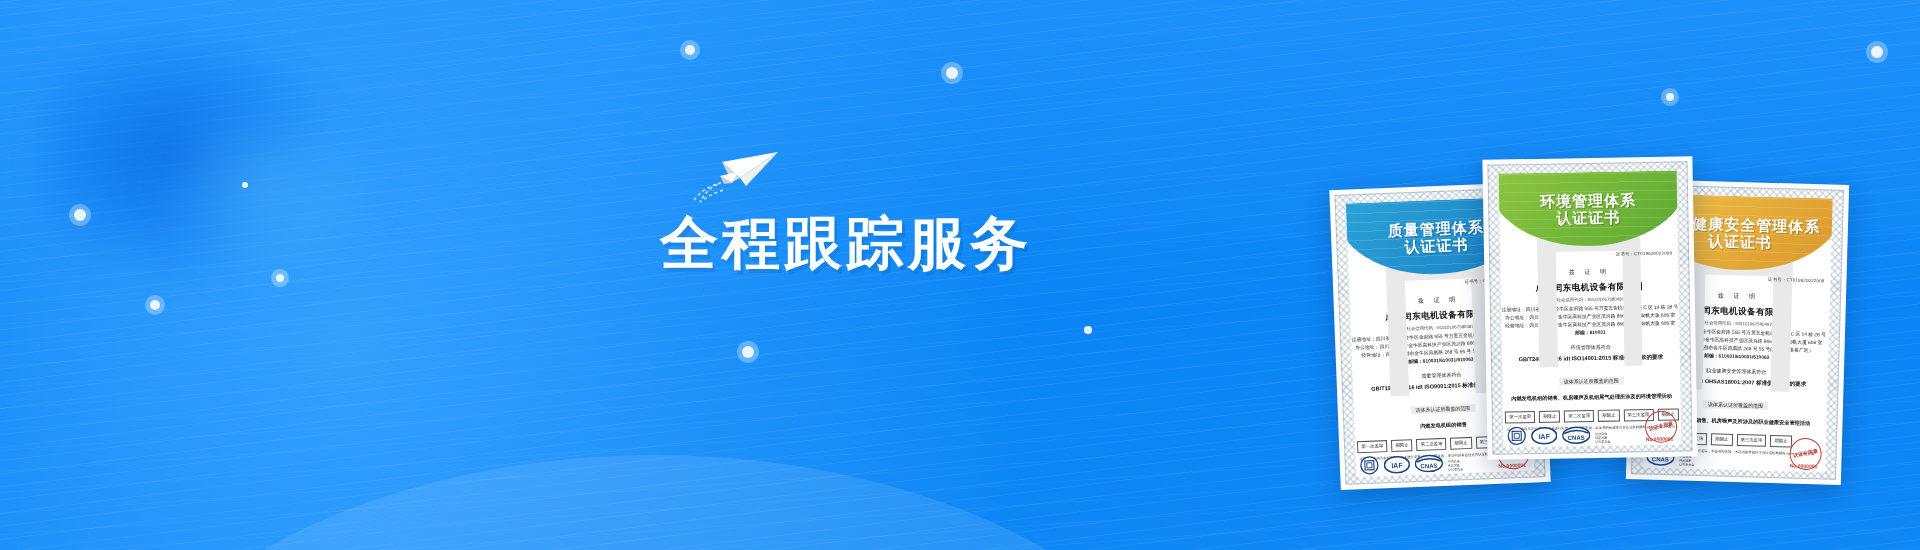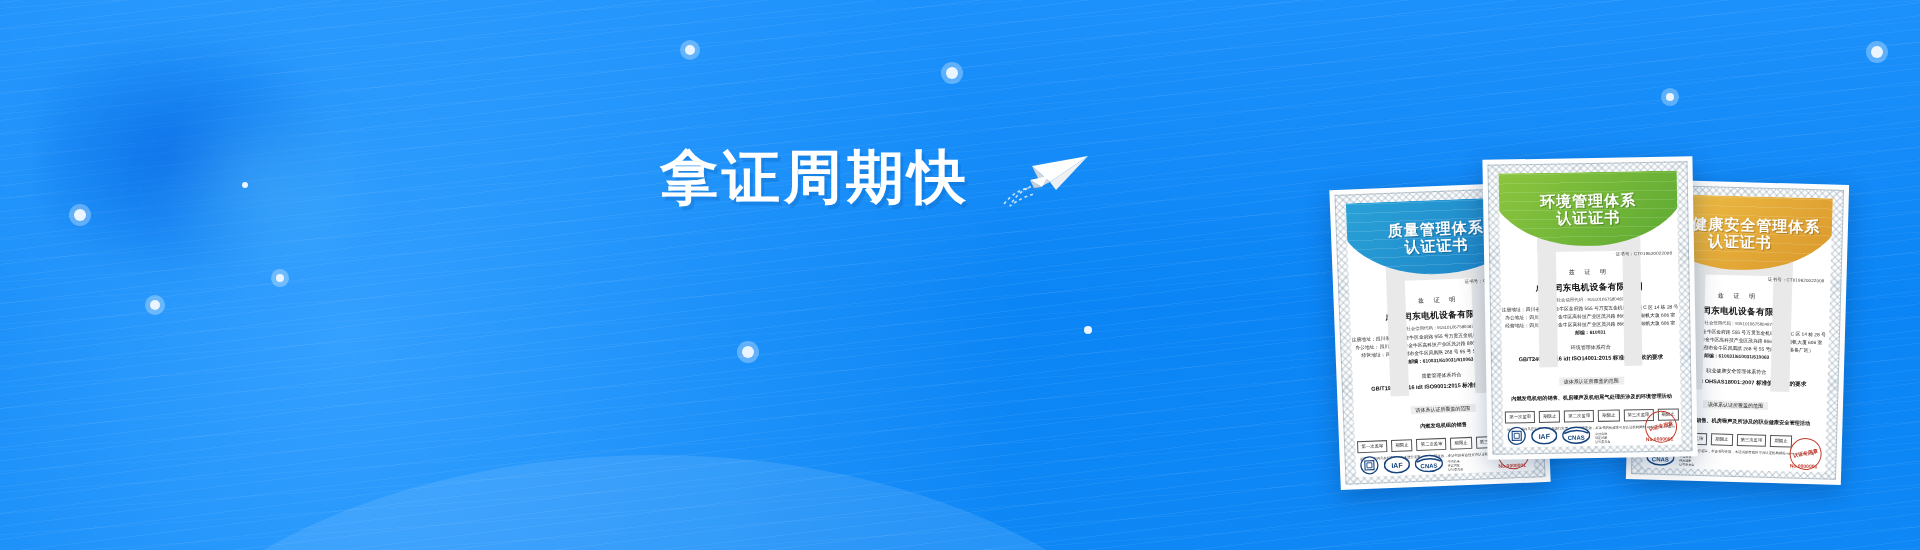--- a/index.html
+++ b/index.html
@@ -163,32 +163,34 @@
       <span class="dot halo" style="left: 685px; top: 45px; width: 10px; height: 10px;"></span>
       <span class="dot halo" style="left: 946px; top: 67px; width: 12px; height: 12px;"></span>
       <span class="dot halo" style="left: 742px; top: 346px; width: 12px; height: 12px;"></span>
       <span class="dot" style="left: 1084px; top: 326px; width: 8px; height: 8px;"></span>
       <span class="dot halo" style="left: 1666px; top: 93px; width: 8px; height: 8px;"></span>
       <span class="dot halo" style="left: 1871px; top: 46px; width: 12px; height: 12px;"></span>
     </div>
 
   <div class="headline">
     <div class="hl-row">
-      <span class="hl-text">拿证周期快</span>
       <span class="plane">
         <svg width="92" height="66" viewBox="0 0 92 66">
           <path d="M6 60 C14 50, 22 46, 30 44 C22 48, 16 54, 12 62 C20 56, 28 52, 36 50" fill="none" stroke="rgba(255,255,255,0.75)" stroke-width="1.6" stroke-dasharray="3 3"></path>
           <path d="M30 44 C38 40, 44 36, 48 32" fill="none" stroke="rgba(255,255,255,0.75)" stroke-width="1.6" stroke-dasharray="3 3"></path>
           <path d="M34 22 L90 12 L52 38 Z" fill="#ffffff"></path>
           <path d="M34 22 L52 38 L44 42 Z" fill="#d3d7dc"></path>
           <path d="M52 38 L90 12 L58 46 Z" fill="#eef0f2"></path>
           <path d="M32 36 L50 32 L44 43 Z" fill="#ffffff"></path>
           <path d="M32 36 L44 43 L36 44 Z" fill="#c9ced4"></path>
         </svg>
       </span>
+    </div>
+    <div class="hl-row">
+      <span class="hl-text">全程跟踪服务</span>
     </div>
   </div>
 
   <div class="certs" id="certs">
       <div class="cert" style="left: 5px; top: 108px; width: 210px; height: 300px; transform: rotate(-2.2deg); z-index: 1;">
     <div class="guilloche"></div>
     <div class="inner">
       <div class="watermark"></div>
       <div class="banner-arc" style="background:linear-gradient(135deg,#2aa3d8,#1b7fc4);">
         <span class="tile"></span>

